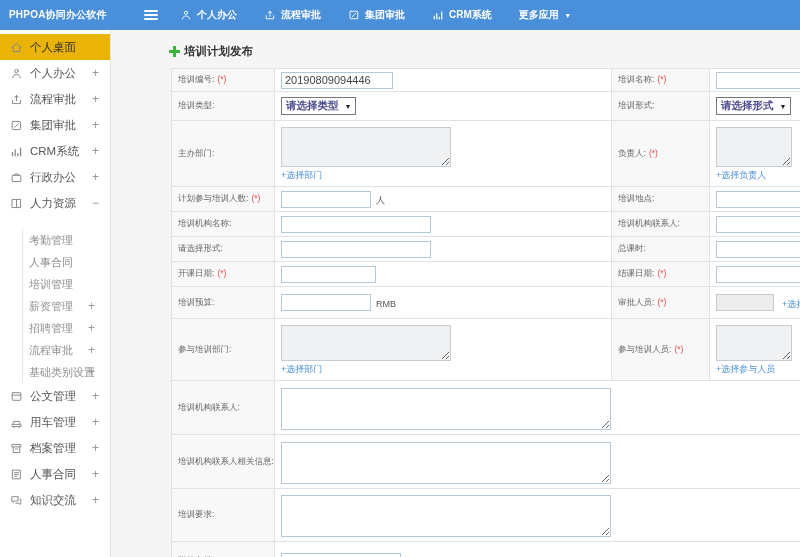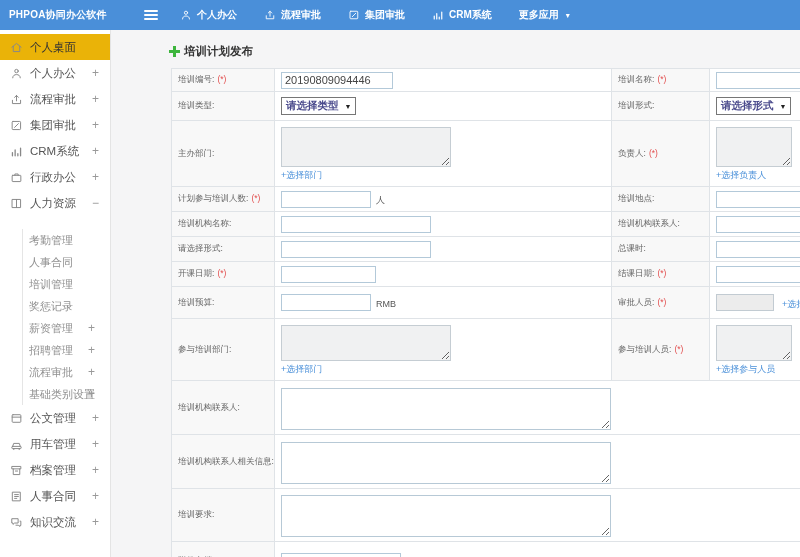--- a/index.html
+++ b/index.html
@@ -185,23 +185,20 @@
       </div>
       <div class="sub">
         <div class="sub-item">
           <span>考勤管理</span>
         </div>
         <div class="sub-item">
           <span>人事合同</span>
         </div>
         <div class="sub-item">
           <span>培训管理</span>
-        </div>
-        <div class="sub-item">
-          <span>奖惩记录</span>
         </div>
         <div class="sub-item">
           <span>薪资管理</span>
           <span class="side-plus">+</span>
         </div>
         <div class="sub-item">
           <span>招聘管理</span>
           <span class="side-plus">+</span>
         </div>
         <div class="sub-item">

